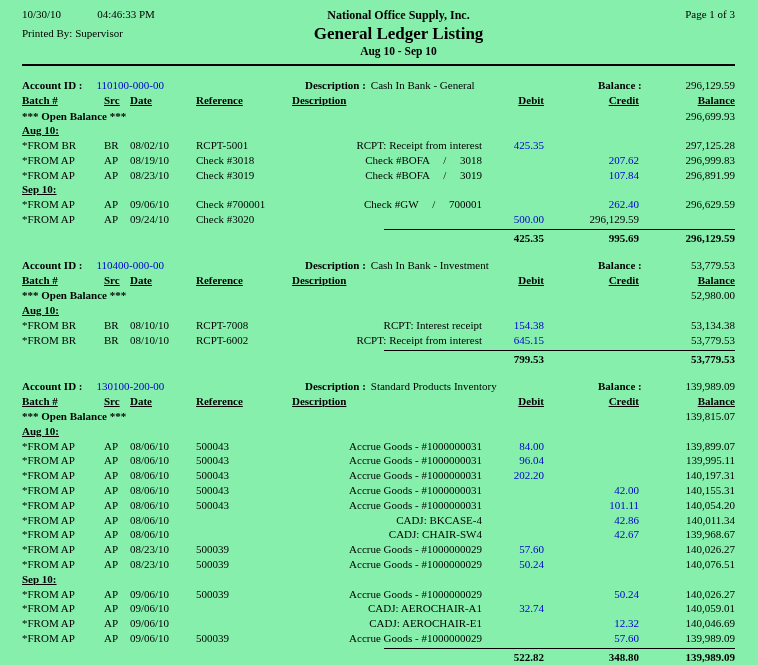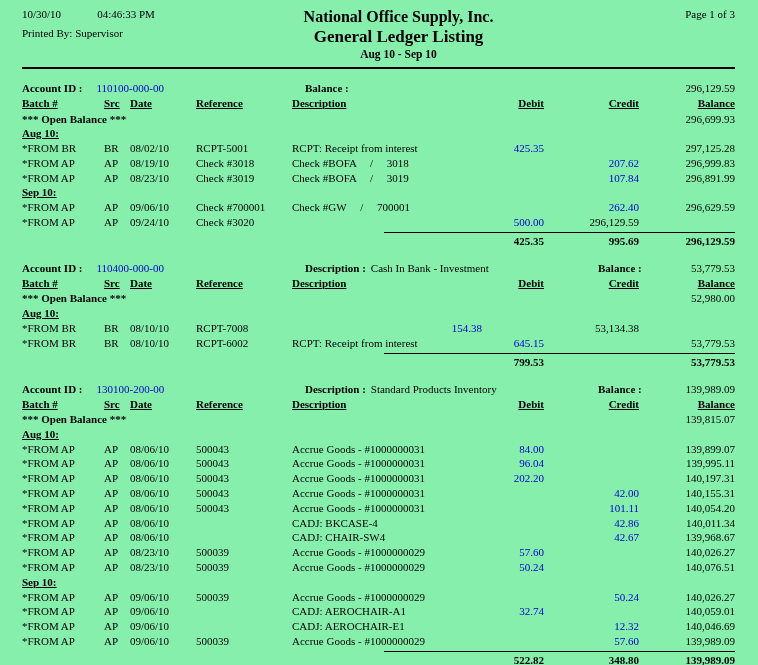--- a/index.html
+++ b/index.html
@@ -10,40 +10,40 @@
     color:#000;
     width:758px;
   }
   .page { width:758px; height:665px; padding:8px 23px 0 22px; overflow:hidden; background:#86efac; }
 
   
   .hdr { display:grid; grid-template-columns:200px 1fr 160px; align-items:start; }
   .hdr-line1 { display:flex; gap:36px; }
   .printed-by { margin-top:7px; }
   .hdr-center { text-align:center; }
-  .company { font-weight:bold; font-size:16px; }
+  .company { font-weight:bold; font-size:12px; }
   .rpt-title { font-weight:bold; font-size:17px; margin-top:1px; }
   .period { font-weight:bold; font-size:11.5px; margin-top:1px; }
   .hdr-right { text-align:right; }
   .top-rule { height:2px; background:#000; margin-top:7px; }
 
   
   .acct { margin-top:11px; }
   .ahead { display:flex; height:16px; line-height:16px; }
   .ah-left { width:283px; }
   .ah-left .link { margin-left:14px; }
   .ah-desc { width:293px; }
   .ah-desc .val { margin-left:5px; }
   .ah-bal { flex:1; display:flex; justify-content:space-between; }
 
   .row { display:grid; grid-template-columns:82px 26px 66px 96px 190px 62px 95px 96px; height:14.8px; line-height:14.8px; }
   .row.head { height:15.5px; line-height:15.5px; }
   .row.totals { height:16px; line-height:16px; }
   .c { white-space:nowrap; overflow:visible; }
-  .pre { white-space:pre; }
+  .pre { white-space:pre;text-align:right; }
   .num { text-align:right; }
   .b { font-weight:bold; }
   .u { text-decoration:underline; }
   .link { color:var(--link,#0000CC); }
   .span5 { grid-column:1/6; }
   .col6 { grid-column:6; }
   .col7 { grid-column:7; }
   .col8 { grid-column:8; }
   .rule { height:1px; background:#000; margin-left:362px; margin-top:2px; }
 </style>
@@ -66,20 +66,23 @@
     </div>
     <div class="hdr-right">Page 1 of 3</div>
   </div>
   <div class="top-rule"></div>
   <div id="accounts">
       <div class="acct">
     <div class="ahead">
       <div class="ah-left">
         <span class="b">Account ID :</span><span class="link">110100-000-00</span>
       </div>
+      <div class="ah-desc">
+        <span class="b">Description :</span><span class="val">Cash In Bank - General</span>
+      </div>
       <div class="ah-bal">
         <span class="b">Balance :</span>
         <span>296,129.59</span>
       </div>
     </div>
     <div class="row head">
       <span class="c b u">Batch #</span>
       <span class="c b u">Src</span>
       <span class="c b u">Date</span>
       <span class="c b u">Reference</span>
@@ -182,20 +185,21 @@
       <span class="c num col8">52,980.00</span>
     </div>
     <div class="row">
       <span class="c b u">Aug 10:</span>
         </div>
         <div class="row">
         <span class="c">*FROM BR</span>
         <span class="c">BR</span>
         <span class="c">08/10/10</span>
         <span class="c">RCPT-7008</span>
+        <span class="c pre">RCPT: Interest receipt</span>
         <span class="c num link">154.38</span>
         <span class="c num"></span>
         <span class="c num">53,134.38</span>
       </div>
         <div class="row">
         <span class="c">*FROM BR</span>
         <span class="c">BR</span>
         <span class="c">08/10/10</span>
         <span class="c">RCPT-6002</span>
         <span class="c pre">RCPT: Receipt from interest</span>

